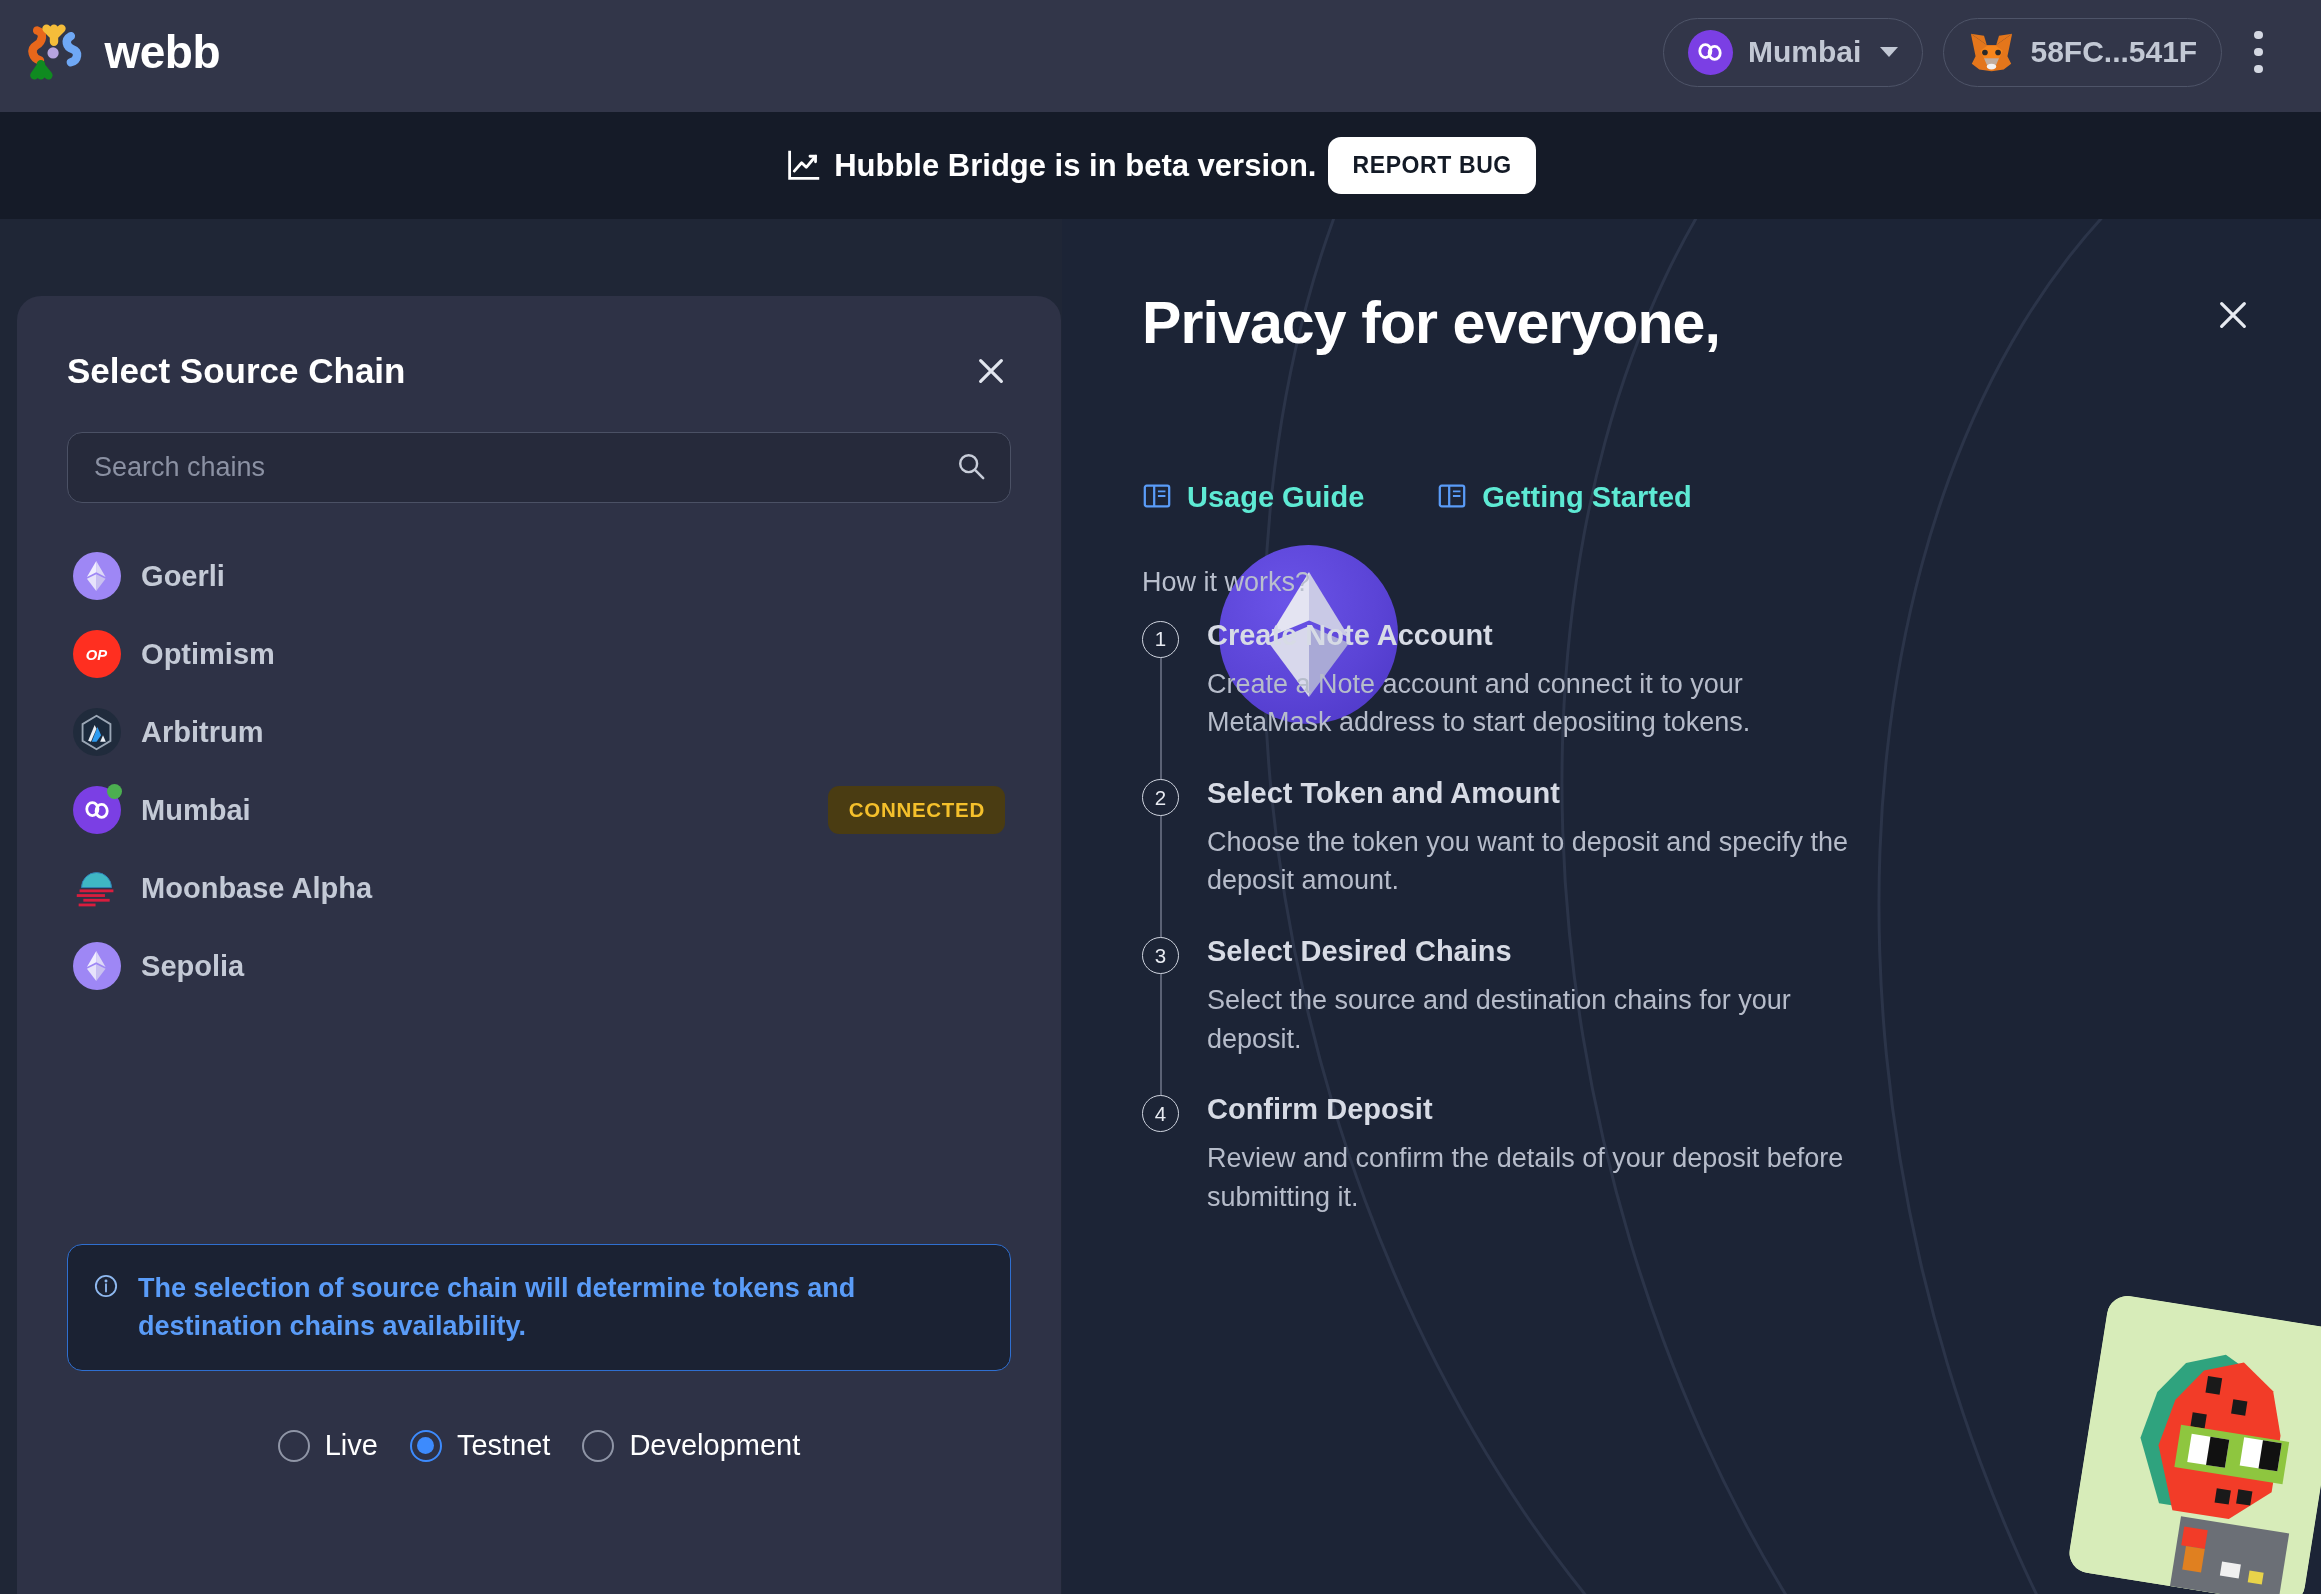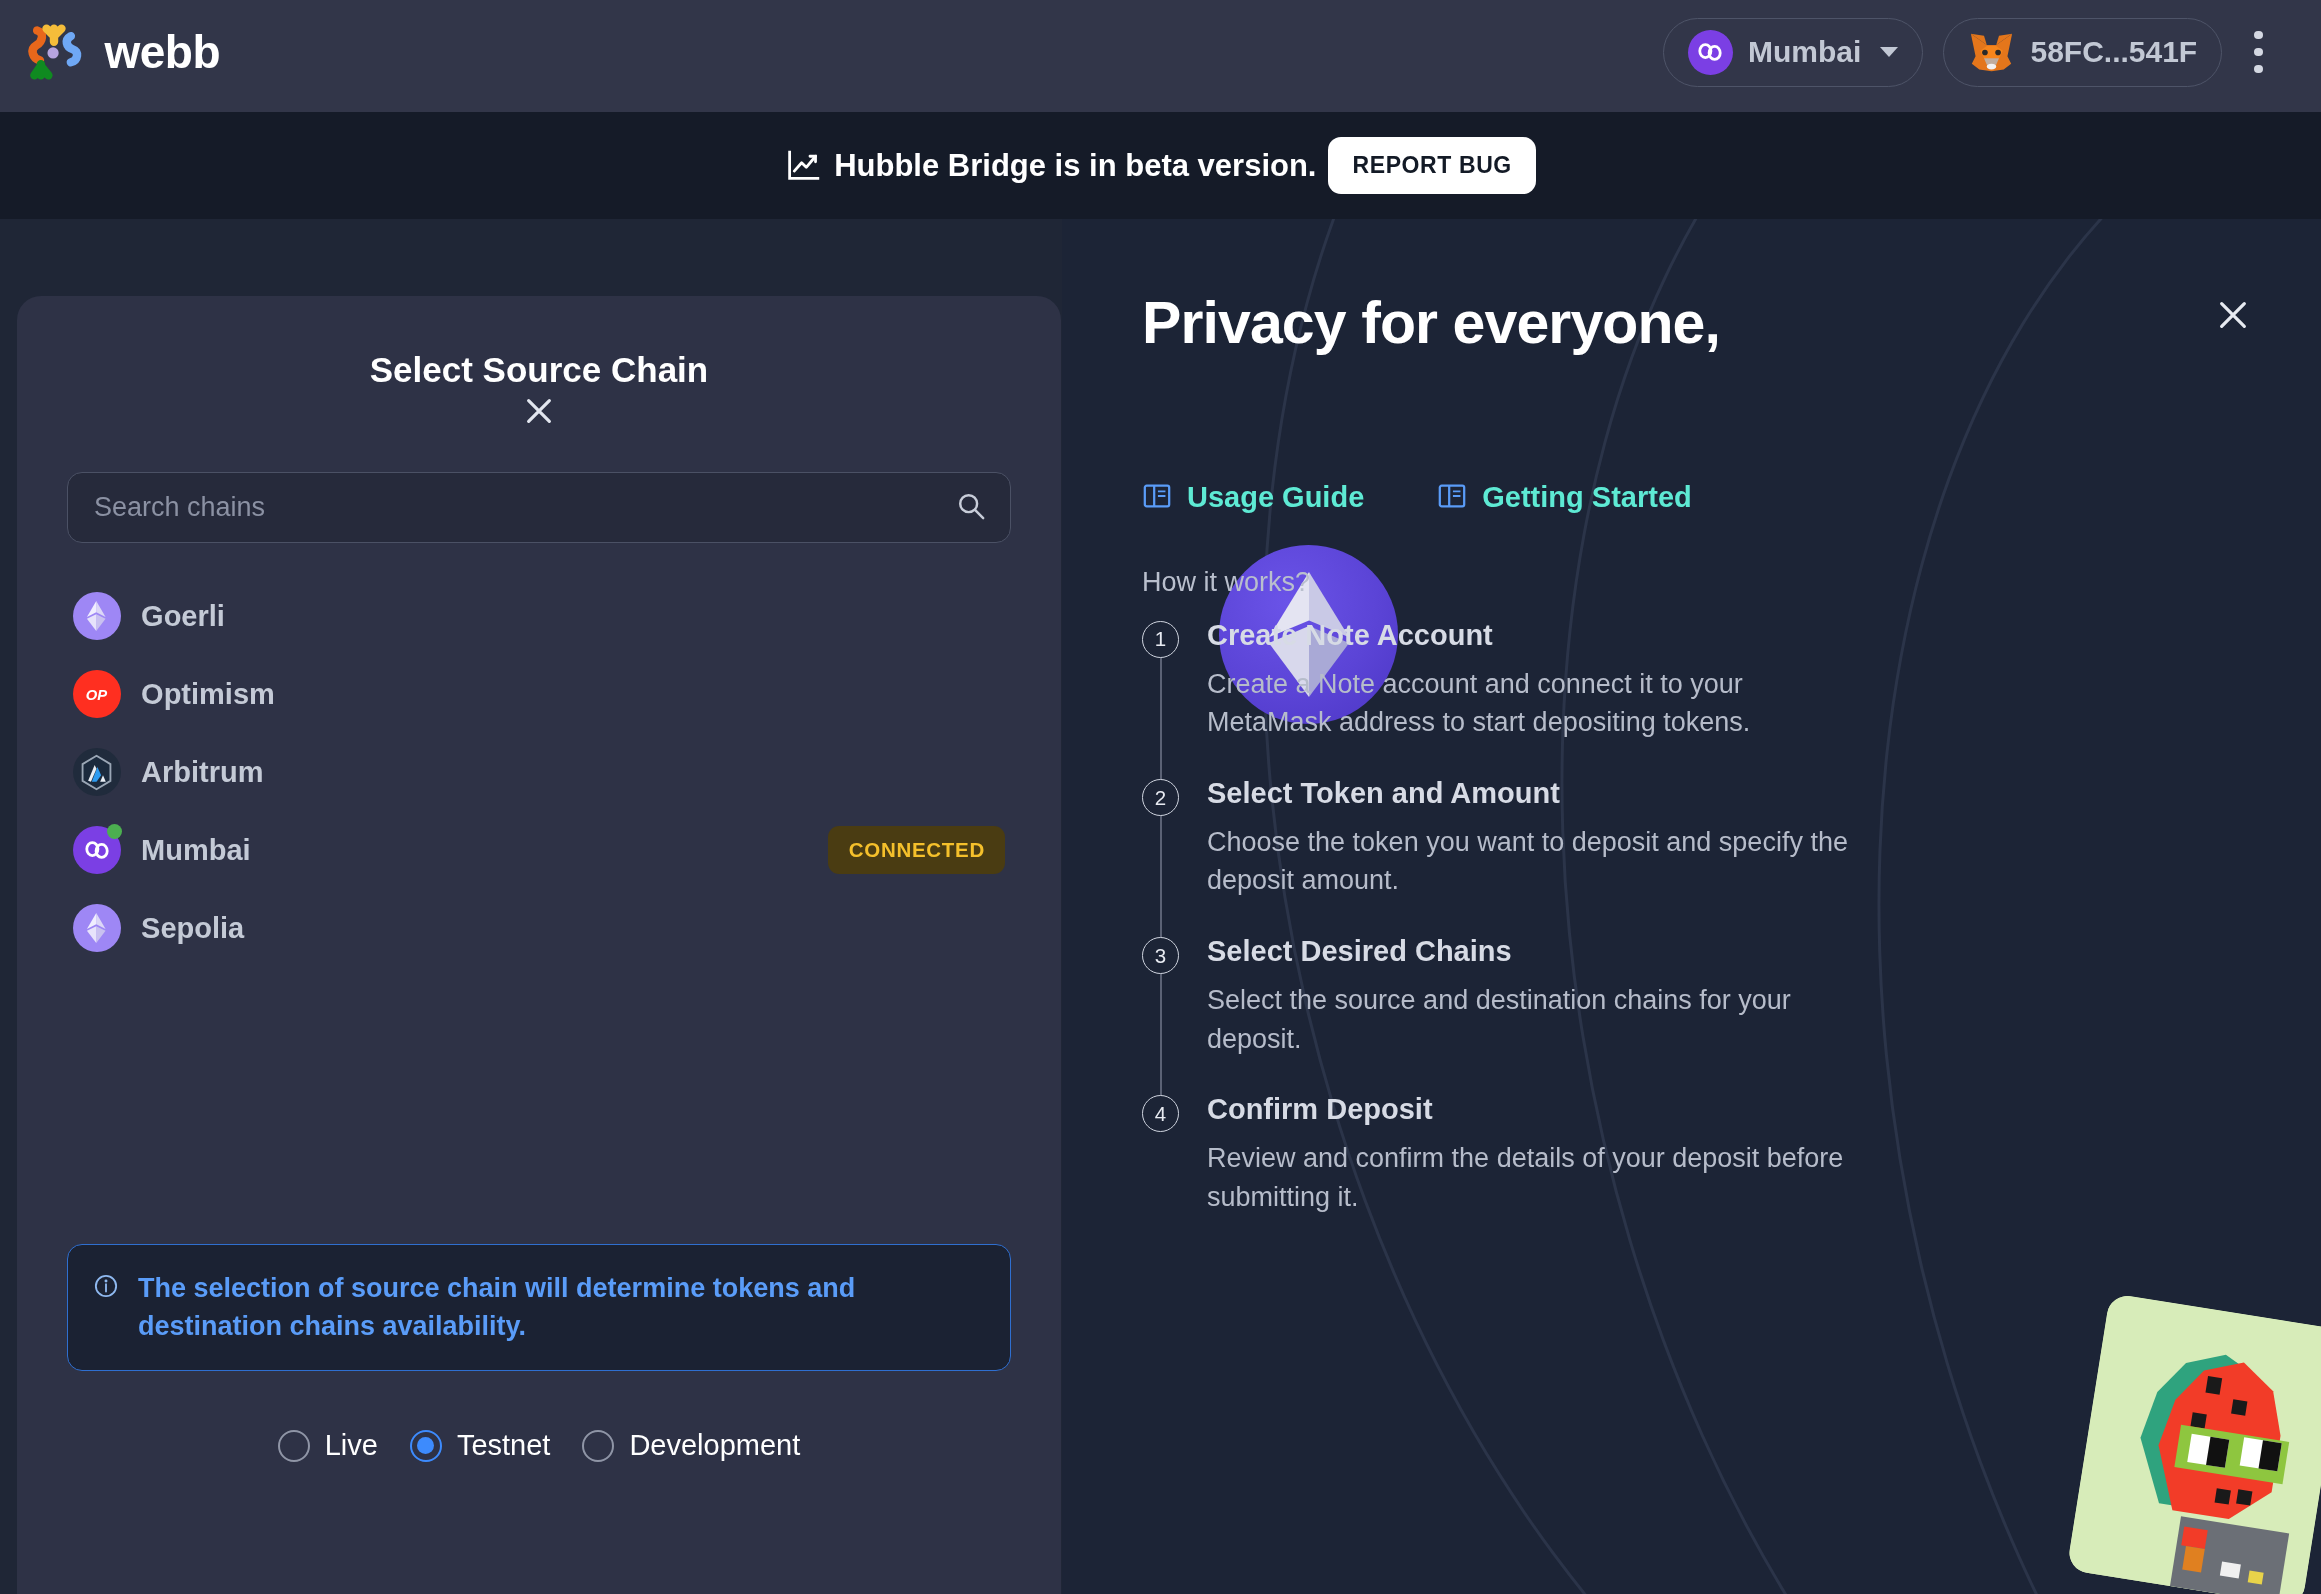--- a/index.html
+++ b/index.html
@@ -74,21 +74,21 @@
     position: absolute; left: 1025px; top: 1091px; width: 238px; height: 280px;
     background: #d7ecb9; border-radius: 20.5px; transform: rotate(9deg); overflow: hidden;
   }
   .nft-inner { position: absolute; inset: 0; }
 
   
   .panel {
     position: absolute; left: 17px; top: 77px; width: 1044px; height: 1298px;
     background: #2e3246; border-radius: 24px 24px 0 0; padding: 54px 50px 0 50px;
   }
-  .panel-head { display: flex; align-items: center; justify-content: space-between; flex-direction: column; }
+  .panel-head { display: flex; align-items: center; justify-content: space-between; }
   .panel-title { font-size: 35px; font-weight: 700; color: #fff; }
   .x-btn { width: 41px; height: 41px; cursor: pointer; display:flex; align-items:center; justify-content:center; }
 
   .search-wrap {
     margin-top: 41px; height: 71px; border: 1.9px solid #4b5165; border-radius: 15px;
     background: #262a3b; display: flex; align-items: center; padding: 0 24px 0 26px;
   }
   .search-input {
     flex: 1; background: transparent; border: none; outline: none;
     font-size: 27px; color: #e4e7ef; font-family: "Liberation Sans", sans-serif;
@@ -336,20 +336,33 @@
                 <path d="M10 6 A6 7 0 1 0 10 20 A6 7 0 1 0 10 6 Z" fill="none" stroke="#fff" stroke-width="3"></path>
                 <path d="M20 8 A6 7 0 1 0 20 22 A6 7 0 1 0 20 8 Z" fill="none" stroke="#fff" stroke-width="3"></path>
               </svg>
             </span>
             <span class="conn-dot"></span>
           </span>
           <span class="chain-name">Mumbai</span>
           <span class="badge">CONNECTED</span>
         </div>
 
+        <div class="chain-row">
+          <span class="chain-icon">
+            <svg width="47" height="47" viewBox="0 0 50 50">
+              <path d="M9 24 A16 16 0 0 1 41 24 Z" fill="#3fb7c4"></path>
+              <path d="M9 24 A16 16 0 0 1 41 24 Z" fill="none" stroke="#2f7fb5" stroke-width="1"></path>
+              <rect x="7" y="26" width="36" height="3" fill="#d91d3e"></rect>
+              <rect x="4" y="31" width="30" height="3" fill="#d91d3e"></rect>
+              <rect x="11" y="36" width="28" height="3" fill="#d91d3e"></rect>
+              <rect x="6" y="41" width="18" height="3" fill="#d91d3e"></rect>
+            </svg>
+          </span>
+          <span class="chain-name">Moonbase Alpha</span>
+        </div>
 
         <div class="chain-row">
           <span class="chain-icon">
             <span class="circ" style="background:#9e87f5">
               <svg width="20.5" height="32" viewBox="0 0 22 34">
                 <path d="M11 1 L11 13 L21 18 Z" fill="#dcd7f7"></path>
                   <path d="M11 1 L11 13 L1 18 Z" fill="#f0eeff"></path>
                 <path d="M11 15 L21 20 L11 33 Z" fill="#c9c1f0"></path>
                   <path d="M11 15 L1 20 L11 33 Z" fill="#e7e3fb"></path>
               </svg>

